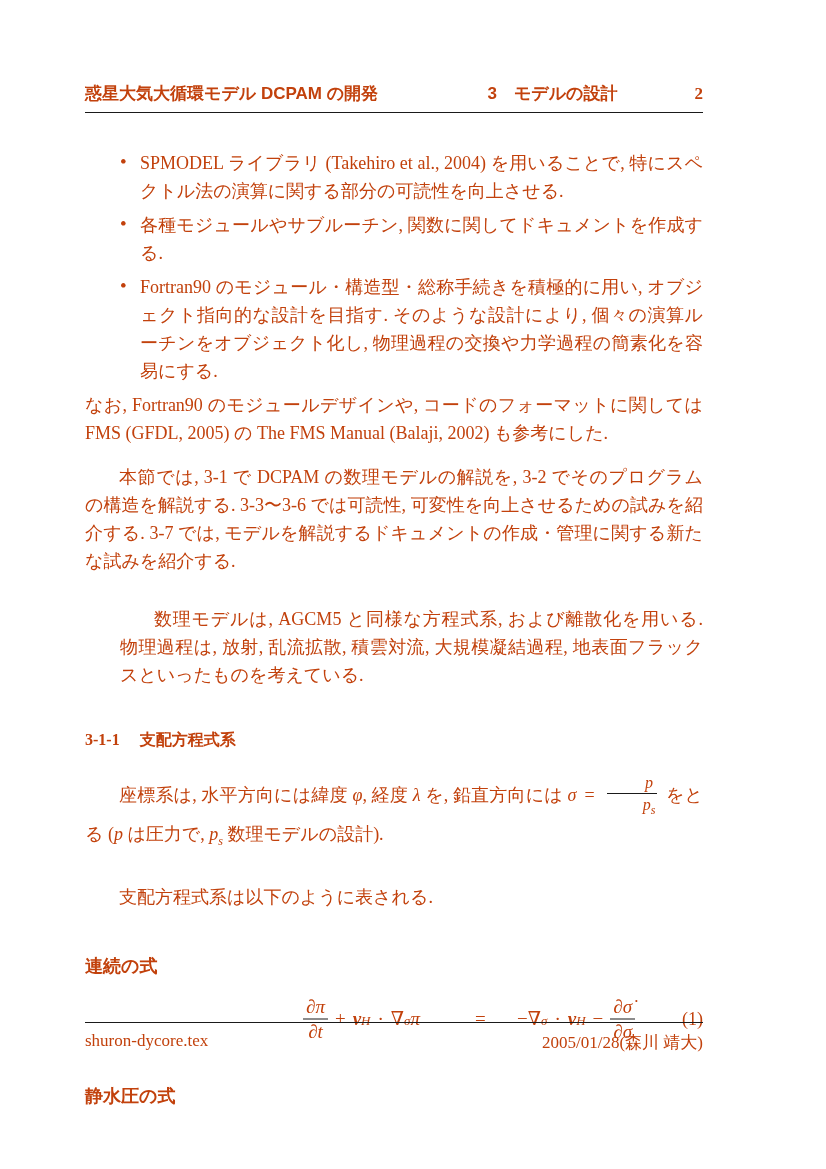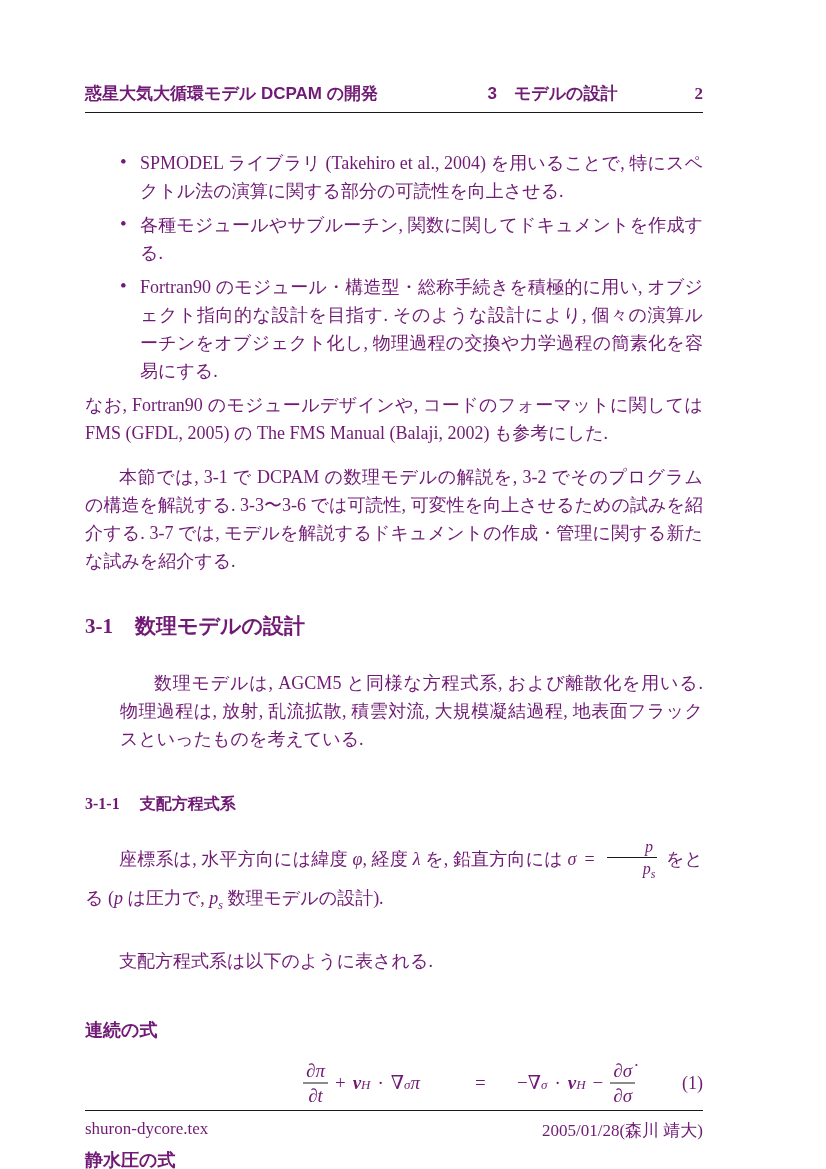--- a/index.html
+++ b/index.html
@@ -2,21 +2,21 @@
 <html lang="ja"><head>
 <meta charset="utf-8">
 <style>
   * { box-sizing: border-box; }
   html, body { margin: 0; padding: 0; background: #ffffff; }
   .page {
     position: relative;
     width: 780px;
     height: 1169px;
     background: #ffffff;
-    color: #701a75;
+    color: #c2410c;
     font-family: "Liberation Serif", "DejaVu Serif", serif;
     overflow: hidden;
   }
   .content {
     position: absolute;
     left: 85px;
     top: 84px;
     width: 618px;
     font-size: 18px;
     line-height: 28px;
@@ -147,21 +147,21 @@
     right: 0;
     top: 50%;
     transform: translateY(-50%);
     font-size: 18px;
     font-style: normal;
   }
   
   .footer {
     position: absolute;
     left: 85px;
-    top: 1110px;
+    top: 1022px;
     width: 618px;
     font-size: 17px;
   }
   .footer .frule {
     border: none;
     border-top: 1.2px solid #1a1a1a;
     margin: 0 0 8px 0;
   }
   .footer-row { display: flex; justify-content: space-between; }
 </style>
@@ -191,24 +191,20 @@
       </li>
       <li>
         <span class="bullet-marker">•</span>
         <span>Fortran90 のモジュール・構造型・総称手続きを積極的に用い, オブジェクト指向的な設計を目指す. そのような設計により, 個々の演算ルーチンをオブジェクト化し, 物理過程の交換や力学過程の簡素化を容易にする.</span>
       </li>
     </ul>
 
     <p class="p-fms">なお, Fortran90 のモジュールデザインや, コードのフォーマットに関しては FMS (GFDL, 2005) の The FMS Manual (Balaji, 2002) も参考にした.</p>
     <p class="p-overview">本節では, 3-1 で DCPAM の数理モデルの解説を, 3-2 でそのプログラムの構造を解説する. 3-3〜3-6 では可読性, 可変性を向上させるための試みを紹介する. 3-7 では, モデルを解説するドキュメントの作成・管理に関する新たな試みを紹介する.</p>
 
-    <h2 class="sec-heading">
-      <span class="sec-num">3-1</span>
-      <span>数理モデルの設計</span>
-    </h2>
 
     <p class="p-mathmodel">数理モデルは, AGCM5 と同様な方程式系, および離散化を用いる. 物理過程は, 放射, 乱流拡散, 積雲対流, 大規模凝結過程, 地表面フラックスといったものを考えている.</p>
 
     <h3 class="subsec-heading">
       <span class="sec-num">3-1-1</span>
       <span>支配方程式系</span>
     </h3>
 
     <p class="p-coord"><span>座標系は, 水平方向には緯度 </span><span class="mi">φ</span><span>, 経度 </span><span class="mi">λ</span><span> を, 鉛直方向には </span><span class="mi">σ</span><span class="ieq">=</span><span class="ifrac">
           <span class="fnum mi">p</span>

